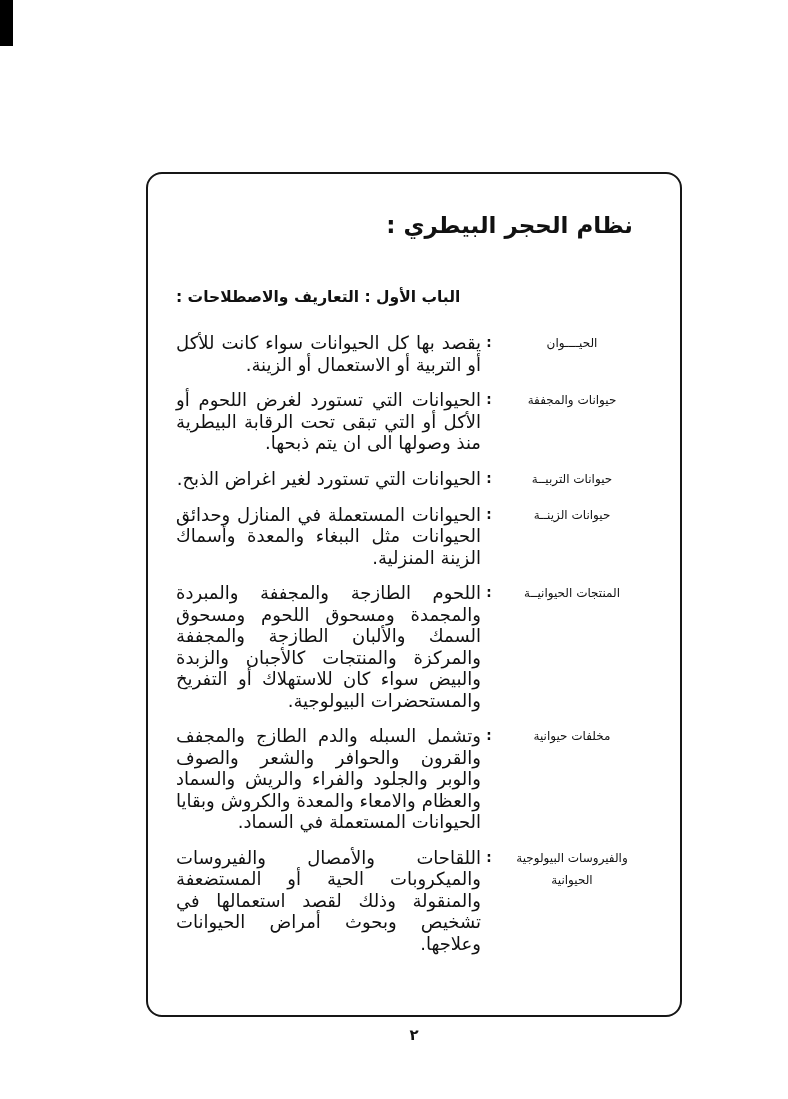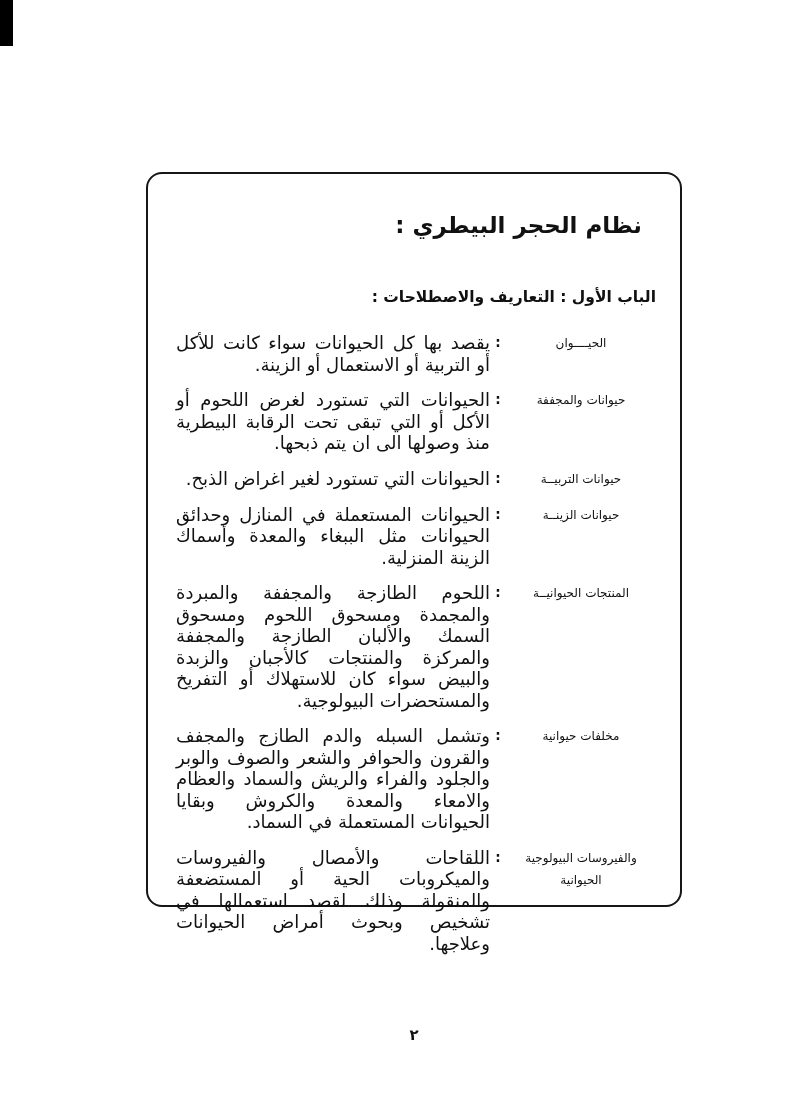--- a/index.html
+++ b/index.html
@@ -19,37 +19,37 @@
     top: 0;
     width: 13px;
     height: 46px;
     background: #000000;
   }
   .frame {
     position: absolute;
     left: 146px;
     top: 172px;
     width: 536px;
-    height: 735px;
+    height: 845px;
     border: 2px solid #161616;
     border-radius: 16px;
-    padding: 36px 24px 14px 28px;
+    padding: 36px 33px 14px 28px;
   }
   .doc-title {
     font-size: 23px;
     font-weight: bold;
     text-align: right;
     padding-right: 14px;
     line-height: 30px;
     letter-spacing: 0.5px;
   }
   .chapter {
     font-size: 15.5px;
     font-weight: bold;
-    text-align: right;
+    text-align: left;
     margin-top: 46px;
     line-height: 22px;
   }
   .defs {
     margin-top: 24px;
   }
   .def-row {
     display: flex;
     direction: rtl;
     align-items: flex-start;

